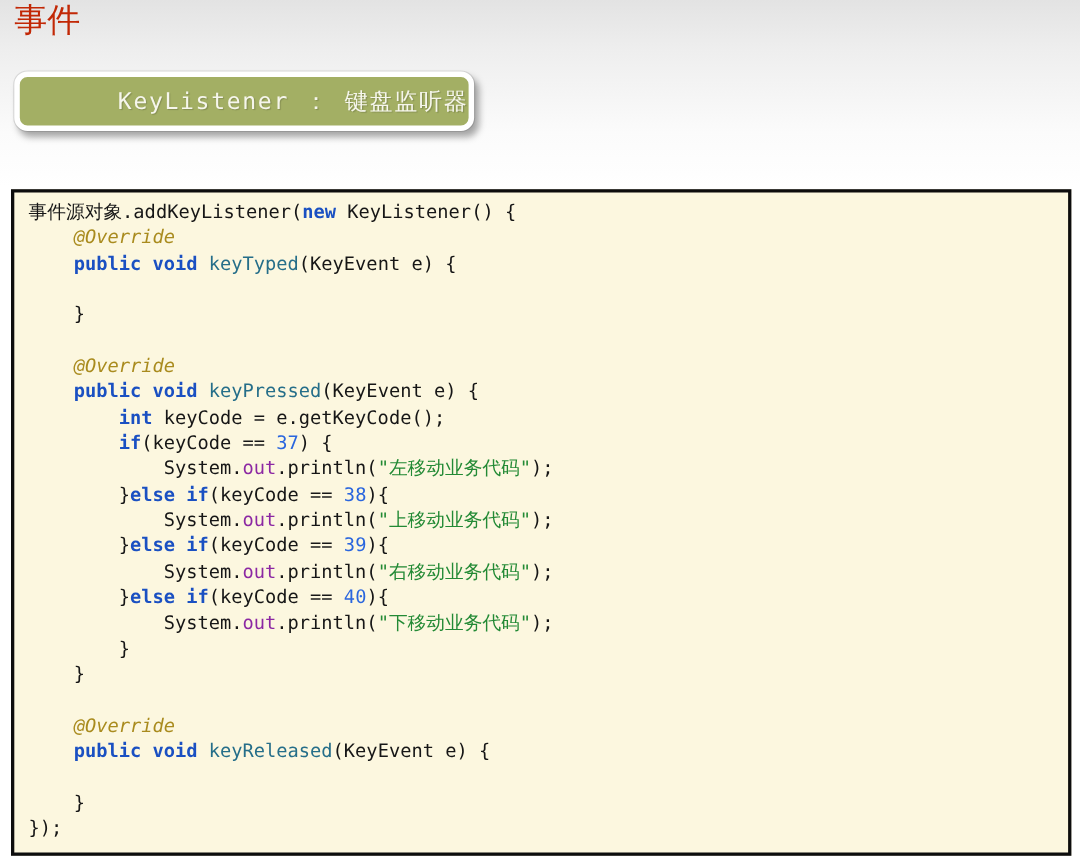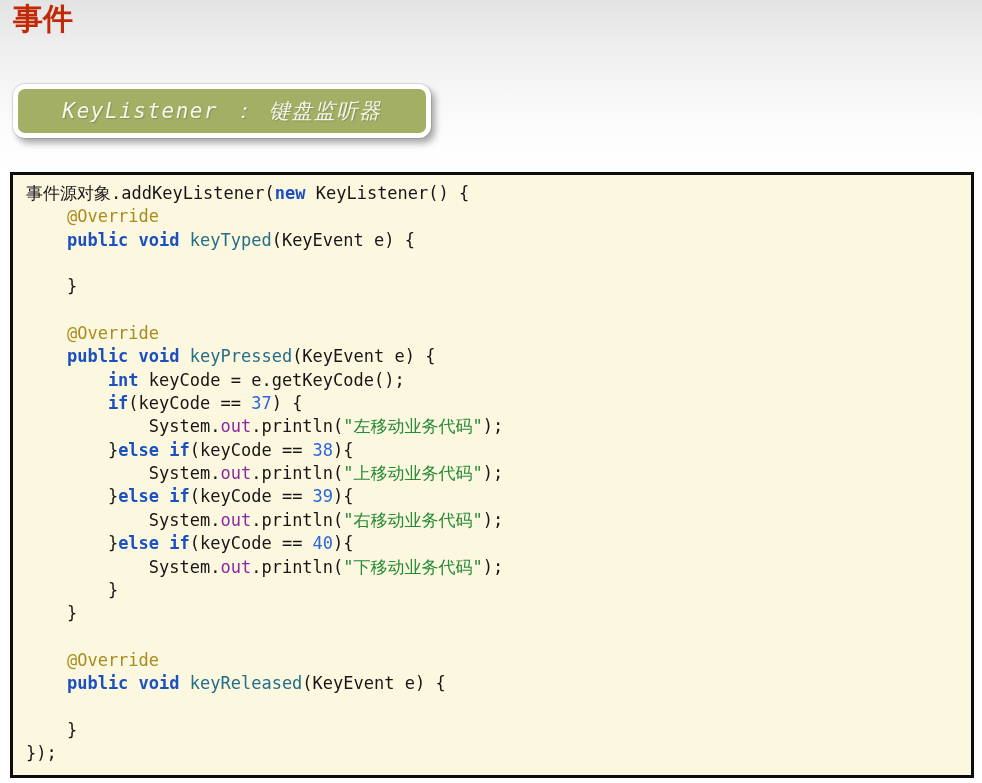--- a/index.html
+++ b/index.html
@@ -14,39 +14,38 @@
     background: linear-gradient(180deg, #e3e3e3 0px, #eeeeee 45px, #fbfbfb 120px, #ffffff 170px);
     font-family: "Liberation Sans", sans-serif;
   }
   .page-title {
     position: absolute;
     left: 13px;
     top: 2px;
     margin: 0;
     font-size: 30px;
     line-height: 34px;
-    font-weight: 700;
+    font-weight: 400;
     color: var(--title-color, #c22806);
     font-family: "DejaVu Sans", sans-serif;
   }
   .banner {
     position: absolute;
     left: 13px;
-    top: 84px;
+    top: 65px;
     width: 418px;
     height: 54px;
     box-sizing: border-box;
     background: var(--banner-bg, #a3af64);
     border: 5px solid #ffffff;
     border-radius: 12px;
     box-shadow: 0 0 0 1px rgba(0,0,0,0.10), 4px 5px 7px rgba(0,0,0,0.35);
     display: flex;
     align-items: center;
-    justify-content: center;
-    font-style: italic;
+    justify-content: flex-end;
   }
   .banner-label {
     color: var(--banner-text, #f6f6ec);
     font-family: "DejaVu Sans Mono", monospace;
     font-size: 21px;
     letter-spacing: 1.5px;
     white-space: pre;
     text-shadow: 1px 1px 1px rgba(0,0,0,0.18);
   }
   .codebox {
@@ -67,21 +66,21 @@
     font-size: 17px;
     height: 23.35px;
     line-height: 23.35px;
     white-space: pre;
     color: var(--tok-plain, #161616);
   }
   .code-line span { white-space: pre; }
   .tok-plain      { color: var(--tok-plain, #161616); }
   .tok-keyword    { color: var(--tok-keyword, #1a50c2); font-weight: bold; }
   .tok-method     { color: var(--tok-method, #256e89); }
-  .tok-annotation { color: var(--tok-annotation, #a98b1e); }
+  .tok-annotation { color: var(--tok-annotation, #a98b1e); font-style: italic; }
   .tok-number     { color: var(--tok-number, #2a66de); font-weight: normal; }
   .tok-string     { color: var(--tok-string, #238a35); }
   .tok-field      { color: var(--tok-field, #8c28a3); }
 </style>
 </head>
 <body>
 
 <div>
   <h1 class="page-title">事件</h1>
 

